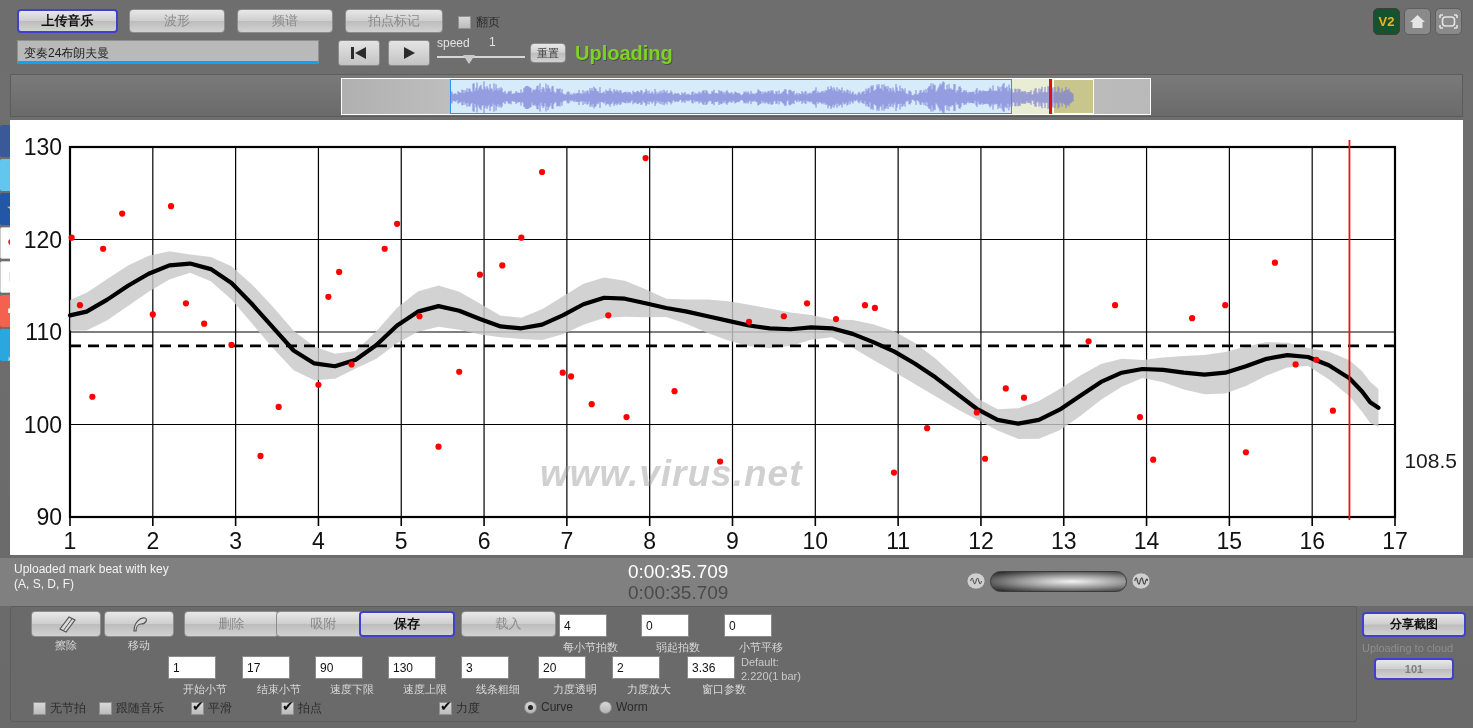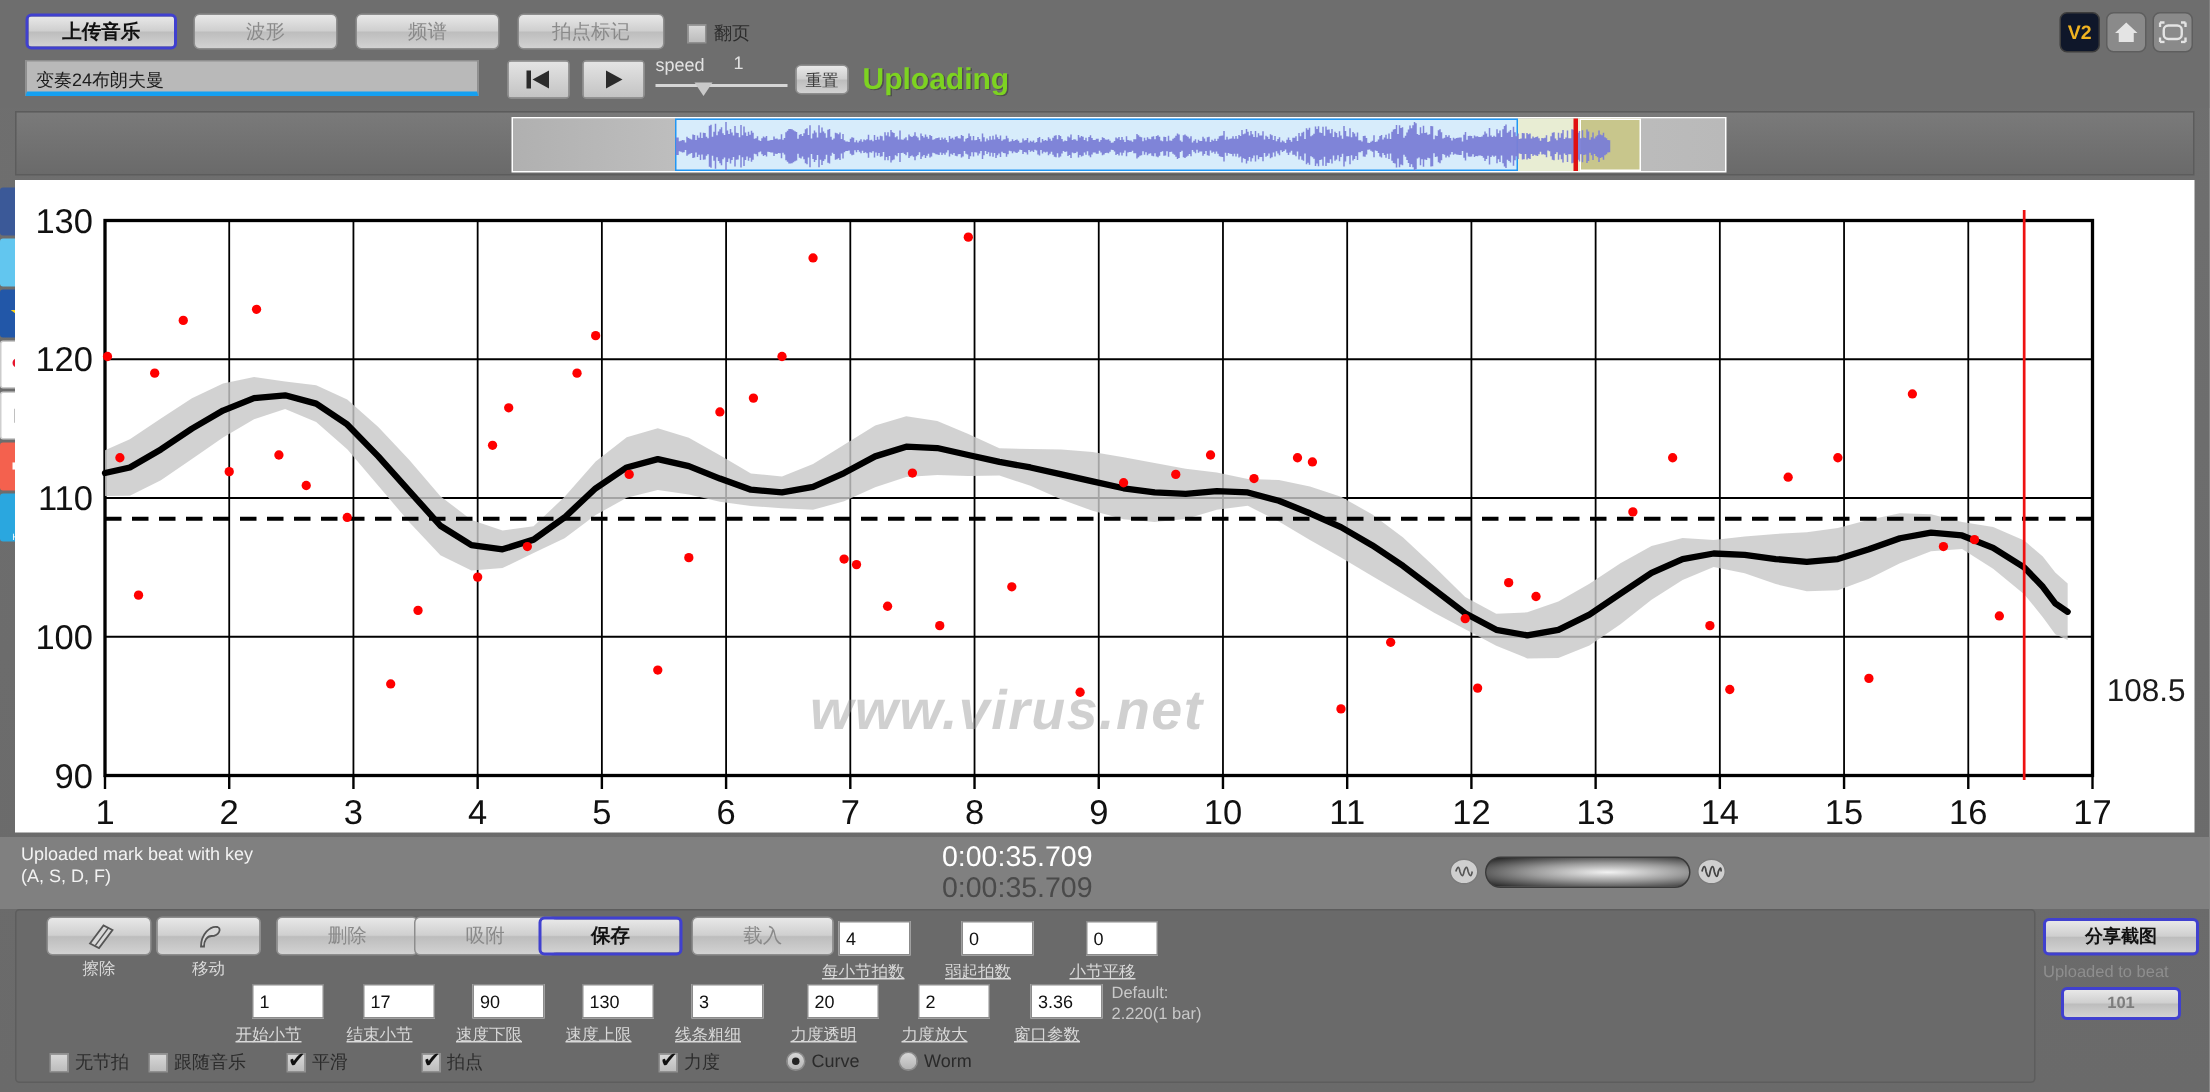--- a/index.html
+++ b/index.html
@@ -94,21 +94,21 @@
     cursor: pointer;
   }
   #btn-reset { position: absolute; left: 530px; top: 43px; width: 36px; height: 20px; font-size: 11px; }
   .uploading {
     position: absolute; left: 575px; top: 42px;
     font-size: 20px; font-weight: bold; color: #7dd321;
     text-shadow: 1px 1px 0 #4e4e4e;
   }
 
   .topright { position: absolute; top: 8px; height: 27px; width: 27px; border-radius: 5px; }
-  #ic-v2 { right: 73px; background: #0f172a; border: 1px solid #3d3d3d;
+  #ic-v2 { right: 73px; background: #14532d; border: 1px solid #3d3d3d;
            color: #f0b321; font-weight: bold; font-size: 13px;
            display: flex; align-items: center; justify-content: center; }
   #ic-home { right: 42px; background: #8a8a8a; border: 1px solid #5e5e5e;
              display: flex; align-items: center; justify-content: center; }
   #ic-full { right: 11px; background: #8a8a8a; border: 1px solid #5e5e5e;
              display: flex; align-items: center; justify-content: center; }
 
   
   .wavestrip {
     position: absolute; left: 10px; top: 74px; width: 1453px; height: 43px;
@@ -215,21 +215,21 @@
   #b2 { left: 173px; } #b3 { left: 265px; } #b4 { left: 348px; width: 96px; } #b5 { left: 450px; }
 
   .spinner {
     position: absolute;
     width: 48px; height: 23px;
     background: #ffffff; border: 1px solid #8b8b8b;
     font-size: 12px; color: #111; padding: 3px 4px;
     display: flex; align-items: center;
   }
   .spin-lbl {
-    position: absolute; font-size: 11px; color: #d9d9d9; text-align: left; width: 70px; text-decoration: underline;
+    position: absolute; font-size: 11px; color: #d9d9d9; text-align: right; width: 70px;
   }
 
   #sp0 { left: 548px; top: 7px; } #spl0 { left: 537px; top: 33px; }
   #sp1 { left: 630px; top: 7px; } #spl1 { left: 619px; top: 33px; }
   #sp2 { left: 713px; top: 7px; } #spl2 { left: 702px; top: 33px; }
 
   #sp3 { left: 157px; top: 49px; } #spl3 { left: 146px; top: 75px; }
   #sp4 { left: 231px; top: 49px; } #spl4 { left: 220px; top: 75px; }
   #sp5 { left: 304px; top: 49px; } #spl5 { left: 293px; top: 75px; }
   #sp6 { left: 377px; top: 49px; } #spl6 { left: 366px; top: 75px; }
@@ -588,17 +588,17 @@
     </div>
     <div class="cbrow" id="rr1">
       <span class="radio"></span>
       <span class="radio-lbl">Worm</span>
     </div>
 
   </div>
 
   <div class="sharepanel">
     <div class="btn sel" id="btn-share">分享截图</div>
-    <div class="cloudtxt">Uploaded to beat</div>
+    <div class="cloudtxt">Uploading to cloud</div>
     <div class="btn sel" id="btn-cloud">101</div>
   </div>
 
 </div>
 
 </body></html>

